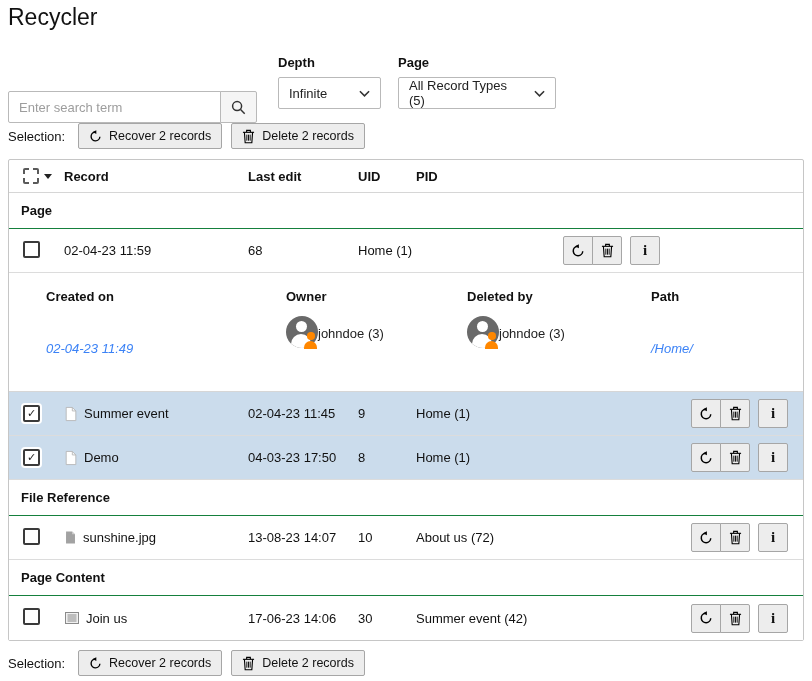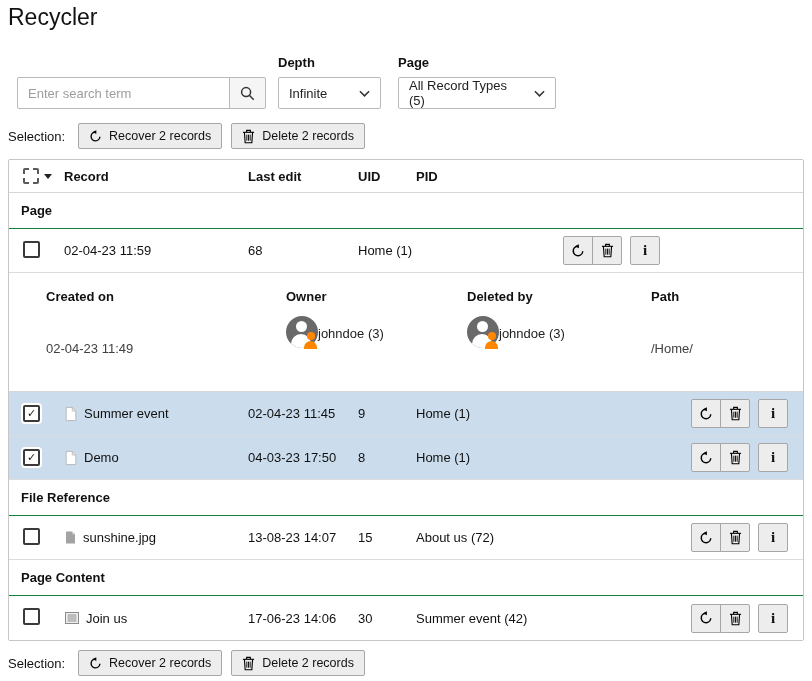--- a/index.html
+++ b/index.html
@@ -18,21 +18,21 @@
     font-size: 23px;
     font-weight: 400;
     color: #111;
     margin: 4px 0 24px;
   }
   
   .filters { position: relative; height: 54px; margin-bottom: 14px; }
   .f-label { position: absolute; top: 0; font-weight: 700; font-size: 13px; }
   .f-label.depth { left: 270px; }
   .f-label.type  { left: 390px; }
-  .search-group { position: absolute; left: 0; top: 22px; display: flex; margin-left: 9px; }
+  .search-group { position: absolute; left: 0; top: 36px; display: flex; }
   .search-input {
     width: 213px; height: 32px;
     border: 1px solid #b9b9b9; border-radius: 2px 0 0 2px;
     padding: 0 10px; font-size: 13px; font-family: inherit; color: #333;
     outline: none; background: #fff;
   }
   .search-input::placeholder { color: #9d9d9d; }
   .search-btn {
     width: 37px; height: 32px; margin-left: -1px;
     border: 1px solid #b9b9b9; border-radius: 0 2px 2px 0;
@@ -113,21 +113,21 @@
   .abtn.info { margin-left: 8px; border-radius: 2px; font-family: "Liberation Serif", serif; font-weight: 700; font-size: 15px; line-height: 1; color: #111; }
   
   .t-detail {
     display: grid;
     grid-template-columns: 240px 181px 184px 1fr;
     padding: 16px 15px 14px 37px;
     border-bottom: 1px solid #d6d6d6;
     min-height: 119px; background: #fff;
   }
   .d-label { font-weight: 700; font-size: 13px; }
-  .d-text { margin-top: 37px; color: #404040; }
+  .d-text { margin-top: 37px; color: #3b82f6; font-style: italic; }
   .d-person { display: inline-flex; flex-direction: row; align-items: center; margin-top: 12px; }
   .d-person-name { margin-top: 3px; color: #222; }
   
   .avatar-wrap { position: relative; width: 32px; height: 32px; }
   .avatar {
     position: absolute; inset: 0; border-radius: 50%;
     background: #696969; overflow: hidden;
   }
   .av-head { position: absolute; left: 9.5px; top: 5px; width: 11px; height: 11px; border-radius: 50%; background: #fff; }
   .av-body { position: absolute; left: 5px; top: 18px; width: 20px; height: 14px; border-radius: 10px 10px 0 0; background: #fff; }
@@ -392,21 +392,21 @@
 
         <svg width="13" height="15" viewBox="0 0 16 16">
               <path d="M2.5 0.5 H10 L13.5 4 V15.5 H2.5 Z" fill="#a2a2a2"></path>
               <path d="M10 0.5 V4 H13.5 Z" fill="#cfcfcf"></path>
             </svg>
 
       </span>
       <span class="r-name">sunshine.jpg</span>
     </div>
     <div class="c-edit">13-08-23 14:07</div>
-    <div class="c-uid">15</div>
+    <div class="c-uid">10</div>
     <div class="c-pid">About us (72)</div>
     <div class="c-actions">
       <span class="btngroup">
         <button class="abtn">
           <span style="display:flex">
             <svg width="14" height="14" viewBox="0 0 16 16">
                   <path d="M7.2 2.6 A5.4 5.4 0 1 0 13.4 8.2" fill="none" stroke="#000" stroke-width="1.7"></path>
                   <path d="M9 0.2 L9 4.8 L4.6 2.5 Z" fill="#000"></path>
                 </svg>
           </span>

